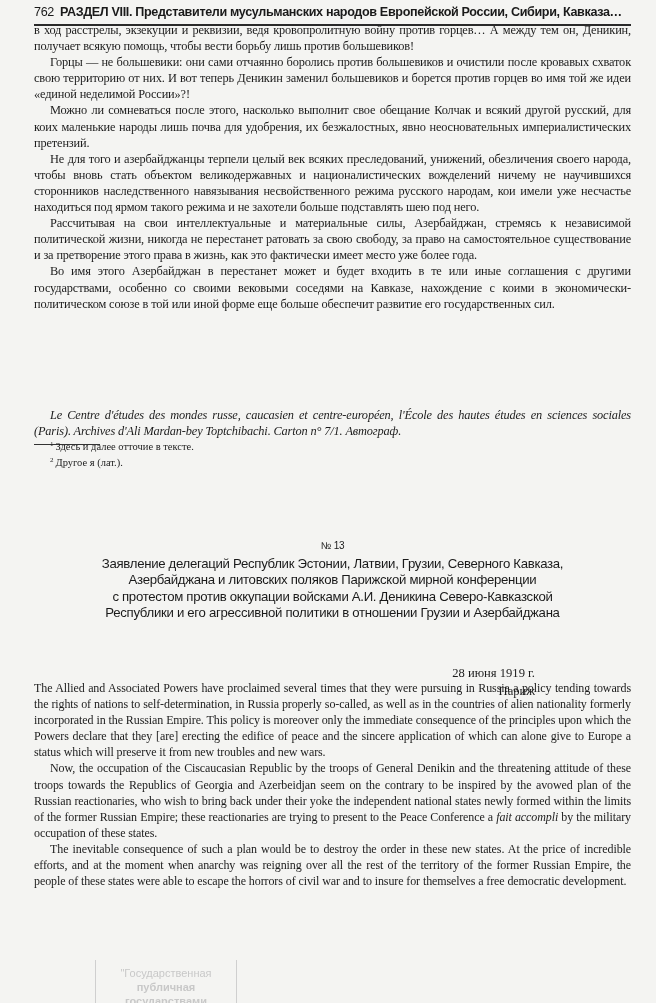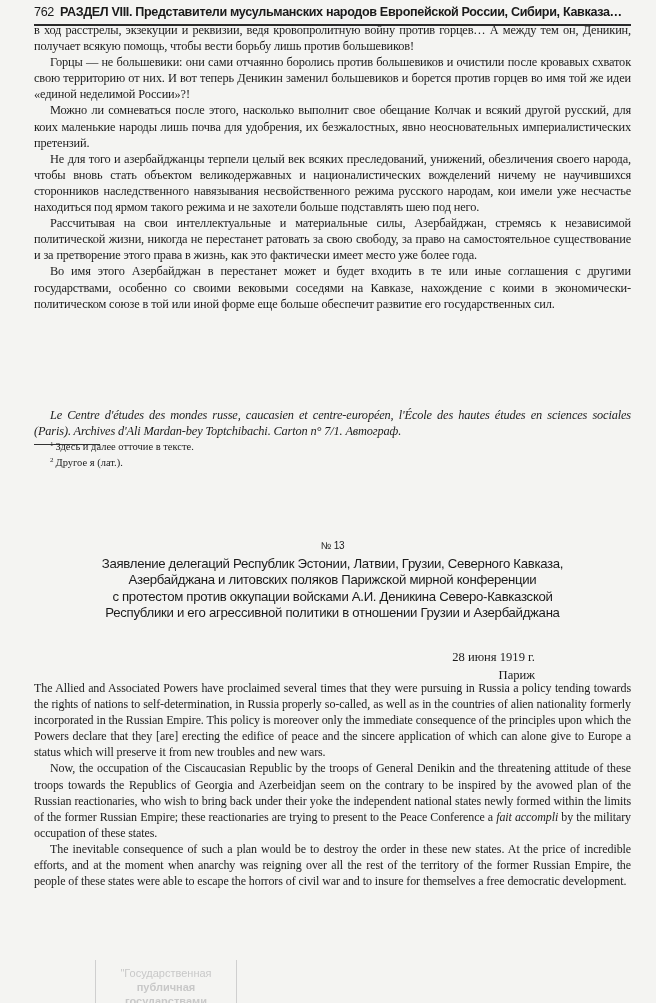--- a/index.html
+++ b/index.html
@@ -38,21 +38,21 @@
   }
   .footnotes div { padding-left:16px; }
   .footnotes sup { font-size:7px; vertical-align:4px; margin-right:2px; }
   .doc-title {
     position:absolute; left:34px; top:538px; width:597px;
     font-family:"Liberation Sans", sans-serif; font-size:13.2px; line-height:16.2px;
     text-align:center; letter-spacing:-0.3px; color:#1a1a1a;
   }
   .doc-title .num { margin-bottom:2px; font-size:10px; }
   .date-place {
-    position:absolute; right:25px; top:648px; text-align:right;
+    position:absolute; right:25px; top:664px; text-align:right;
     font-size:12.6px; line-height:18px;
   }
   .english {
     position:absolute; left:34px; top:680px; width:597px;
     font-size:12px; line-height:16.1px; text-align:justify; letter-spacing:-0.1px;
   }
   .english p { margin:0; text-indent:16px; }
   .english p.first { text-indent:0; }
   .stamp {
     position:absolute; left:95px; top:960px; width:140px; height:50px;

